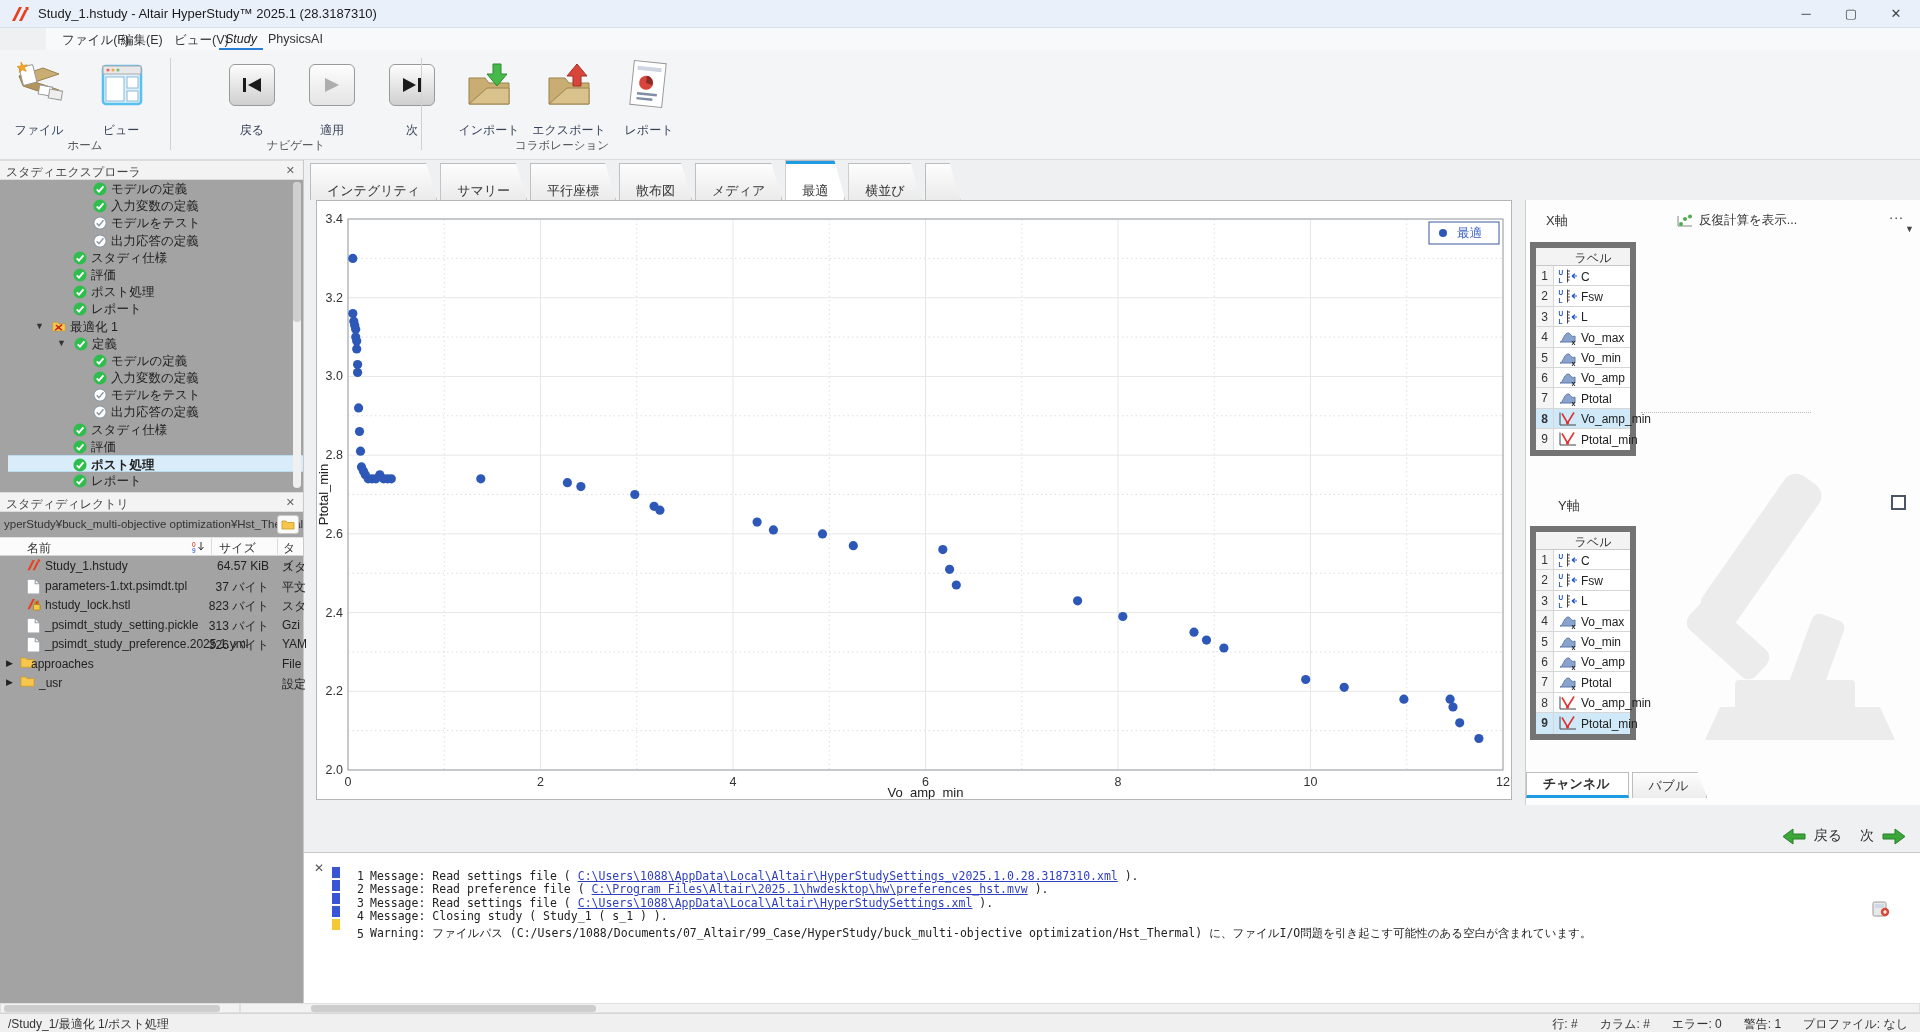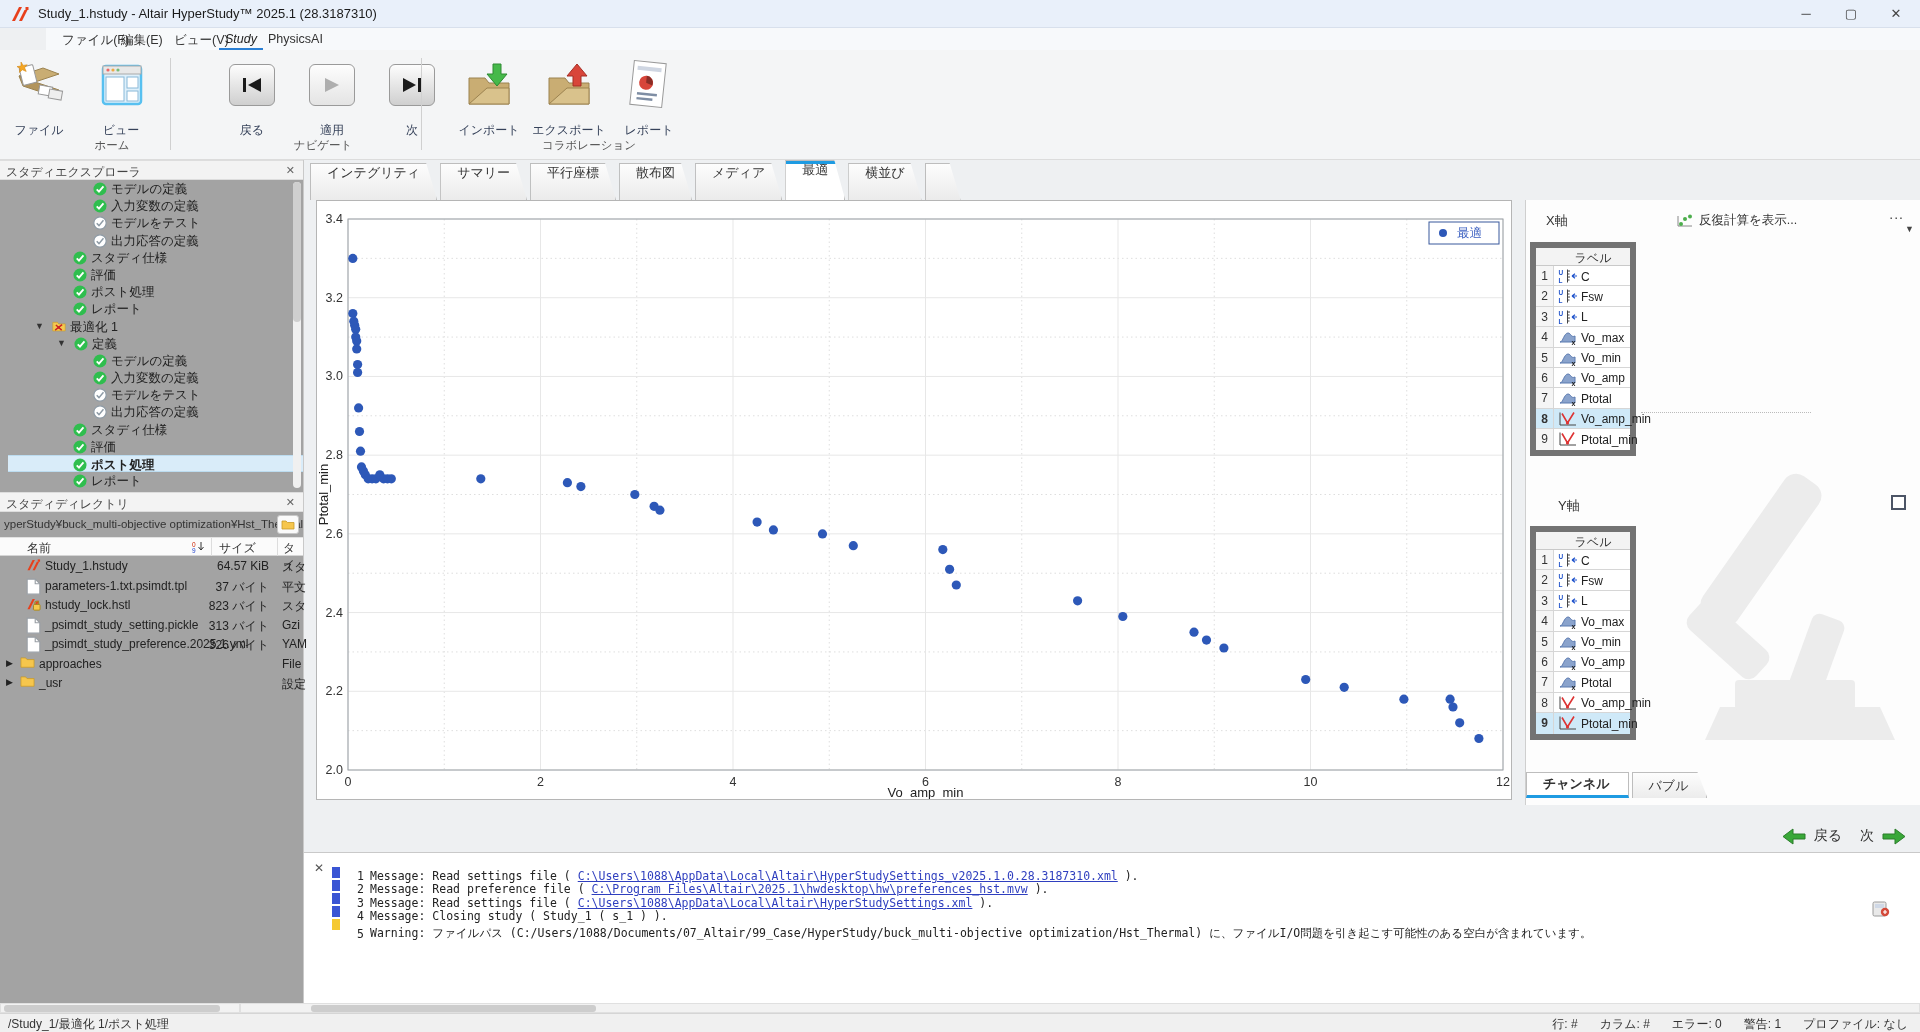--- a/index.html
+++ b/index.html
@@ -13,21 +13,21 @@
   .winbtn { position:absolute; top:0; width:44px; height:28px; text-align:center; line-height:28px; font-size:13px; color:#444; }
   #btn-min { right:92px; } #btn-max { right:47px; } #btn-close { right:2px; }
 
   
   #menubar { position:absolute; left:0; top:28px; width:1920px; height:22px; background:#f7f9fb;margin-left:46px; }
   .menu-item { position:absolute; top:2px; height:20px; font-size:12.5px; color:#333; padding:2px 6px; }
   .menu-item.active { border-bottom:2px solid #2a7fd4; color:#222;font-style:italic; }
 
   
   #toolbar { position:absolute; left:0; top:50px; width:1920px; height:110px; background:#f4f5f6; border-bottom:1px solid #dcdcdc; }
-  .tb-group { position:absolute; top:0; height:108px;padding-left:27px; }
+  .tb-group { position:absolute; top:0; height:108px; }
   .tb-divider { position:absolute; top:8px; width:1px; height:92px; background:#d0d0d0; }
   .tb-btn { position:absolute; top:6px; width:78px; text-align:center; }
   .tb-btn .ticon { height:58px; display:flex; align-items:center; justify-content:center; }
   .tb-btn .tlabel { font-size:12px; color:#36425a; margin-top:8px; white-space:nowrap; }
   .tb-groupname { position:absolute; top:88px; width:100%; text-align:center; font-size:11.5px; color:#555; white-space:nowrap; }
   .navsq { width:46px; height:42px; border:1px solid #9a9a9a; border-radius:6px; background:linear-gradient(#fdfdfd,#cfcfcf); display:flex; align-items:center; justify-content:center; }
   .navsq.dis { background:linear-gradient(#fdfdfd,#e4e4e4); }
 
   
   #left-panel { position:absolute; left:0; top:160px; width:304px; height:843px; background:#a3a3a3; border-right:1px solid #c9c9c9; }
@@ -49,21 +49,21 @@
   #files { position:relative; }
   .file-row { position:relative; height:19.5px; font-size:12px; color:#222; white-space:nowrap; }
   .f-exp { position:absolute; left:6px; top:4px; font-size:9px; color:#222; }
   .f-ico { position:absolute; top:2px; width:15px; height:15px; }
   .f-name { position:absolute; top:3px; }
   .f-size { position:absolute; top:3px; right:34px; width:80px; text-align:right; }
   .f-type { position:absolute; top:3px; left:282px; }
 
   
   #tabbar { position:absolute; left:310px; top:160px; height:40px; display:flex; align-items:flex-end; gap:3px; z-index:5; }
-  .tab { height:37px; background:linear-gradient(#fdfdfd,#ebebeb); border:1px solid #bdbdbd; border-bottom:none; clip-path:polygon(0 0,calc(100% - 11px) 0,100% 100%,0 100%); display:flex; align-items:flex-start; gap:6px; padding:0 16px 0 10px; font-size:13px; color:#333; position:relative; }
+  .tab { height:37px; background:linear-gradient(#fdfdfd,#ebebeb); border:1px solid #bdbdbd; border-bottom:none; clip-path:polygon(0 0,calc(100% - 11px) 0,100% 100%,0 100%); display:flex; align-items:flex-end; gap:6px; padding:0 16px 0 10px; font-size:13px; color:#333; position:relative; }
   .tab.active { height:40px; background:#fff; font-weight:normal; }
   .tab.active .tabstripe { position:absolute; left:0; top:0; width:100%; height:3px; background:#1e9be2; }
   .tab.mini { width:36px; padding:0 10px 0 8px; }
 
   
   #chart-panel { position:absolute; left:316px; top:200px; width:1196px; height:600px; background:#fff; border:1px solid #b5b5b5; z-index:1; }
 
   
   #right-panel { position:absolute; left:1525px; top:200px; width:395px; height:605px; background:#fdfdfd; border-left:1px solid #cfcfcf; }
   #rp-watermark { position:absolute; right:10px; bottom:60px; opacity:1; }
@@ -499,21 +499,21 @@
         <span class="f-size">326 バイト</span>
         <span class="f-type">YAM</span>
       </div>
       <div class="file-row">
         <span class="f-exp">▶</span>
         <span class="f-ico" style="left:20px">
           <svg viewBox="0 0 16 13">
             <path d="M1 2 h5 l1.5 1.8 H15 V12 H1 Z" fill="#f6c64d" stroke="#c89a28" stroke-width="0.8"></path>
           </svg>
         </span>
-        <span class="f-name" style="left:39px">approaches</span>
+        <span class="f-name" style="left:31px">approaches</span>
         <span class="f-size"></span>
         <span class="f-type">File</span>
       </div>
       <div class="file-row">
         <span class="f-exp">▶</span>
         <span class="f-ico" style="left:20px">
           <svg viewBox="0 0 16 13">
             <path d="M1 2 h5 l1.5 1.8 H15 V12 H1 Z" fill="#f6c64d" stroke="#c89a28" stroke-width="0.8"></path>
           </svg>
         </span>

